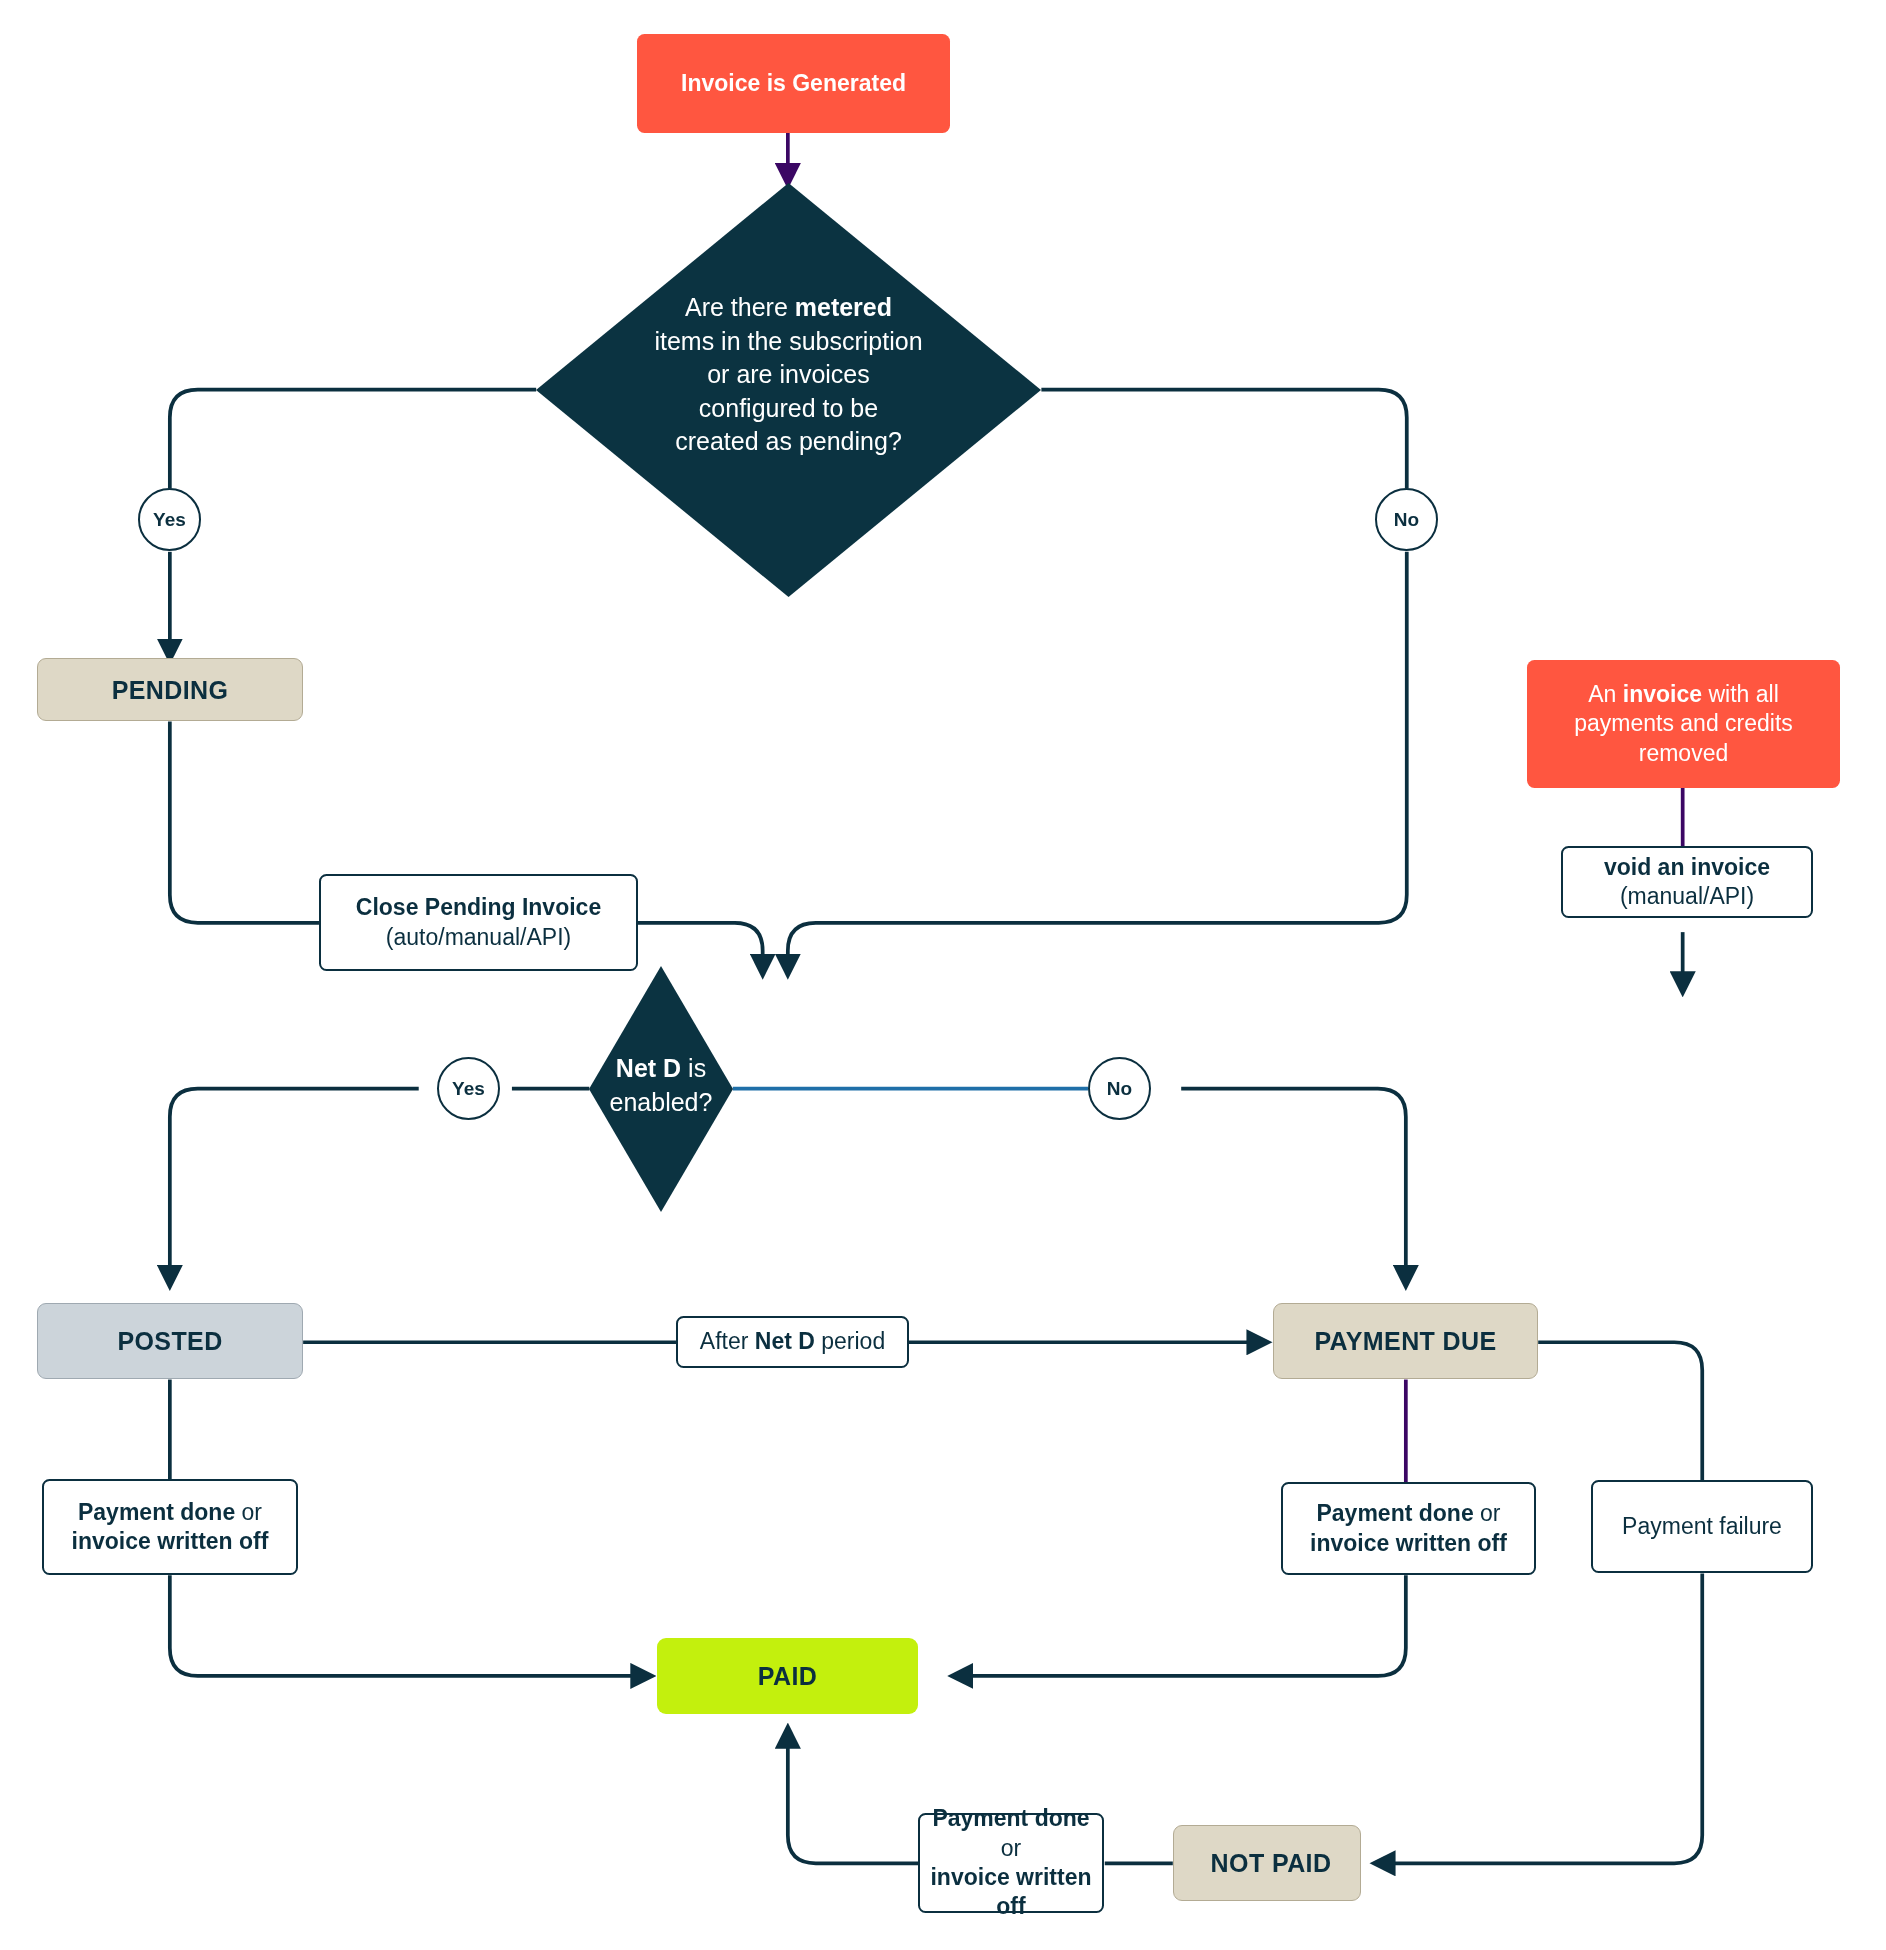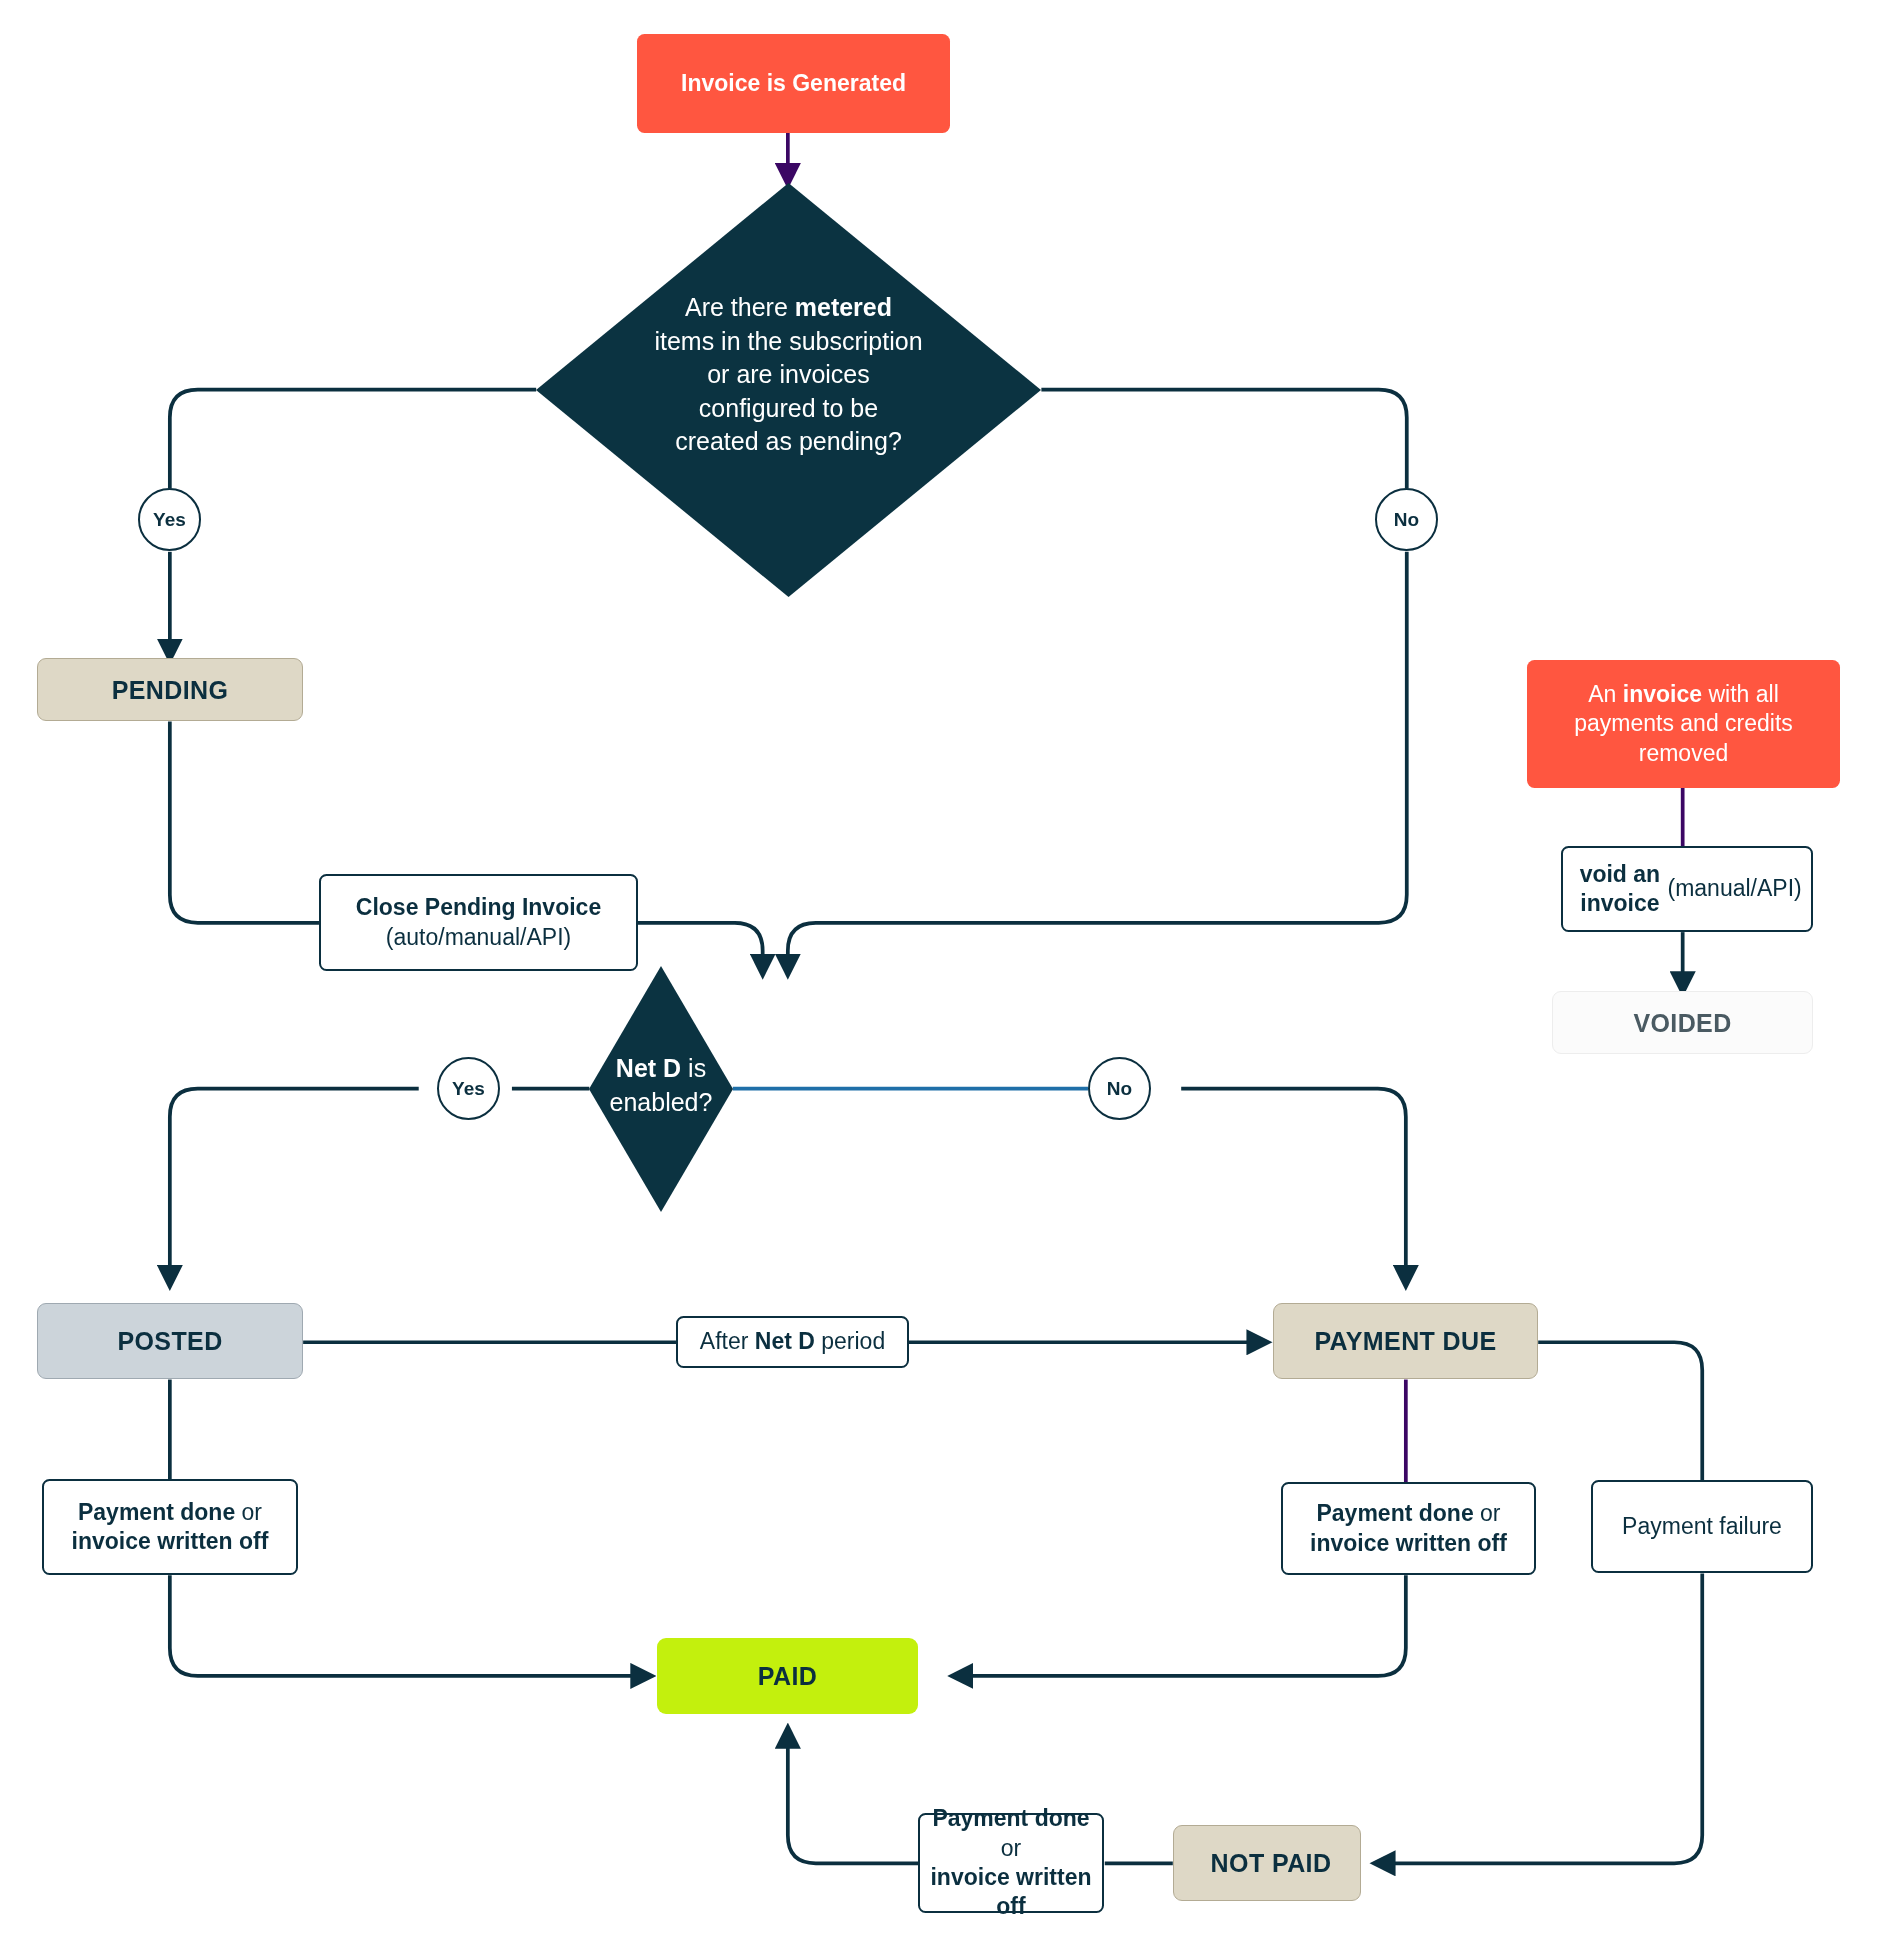--- a/index.html
+++ b/index.html
@@ -203,28 +203,25 @@
     <b class="em">Close Pending Invoice</b>
     <span class="reg">(auto/manual/API)</span>
   </div>
 
   <div class="node redbox" style="left:1527px; top:660px; width:313px; height:128px;">
     <div>
       <span>An </span><b class="em">invoice</b><span> with all payments and credits removed</span>
     </div>
   </div>
 
-  <div class="node labelbox" style="left:1561px; top:846px; width:252px; height:86px; ">
+  <div class="node labelbox" style="left:1561px; top:846px; width:252px; height:72px; flex-direction:column;">
     <b class="em">void an invoice</b>
     <span class="reg">(manual/API)</span>
   </div>
 
-  <div class="node status voided" style="left:1552px; top:991px; width:261px; height:63px;">
-    <span>VOIDED</span>
-  </div>
 
   <div class="diamond-wrap" style="left:589px; top:966px; width:144px; height:246px;">
     <div class="diamond-shape"></div>
     <div class="diamond-text" style="top:86px; font-size:25px;">
       <div>
         <b class="em">Net D</b><span> is</span>
       </div>
       <div>enabled?</div>
     </div>
   </div>

